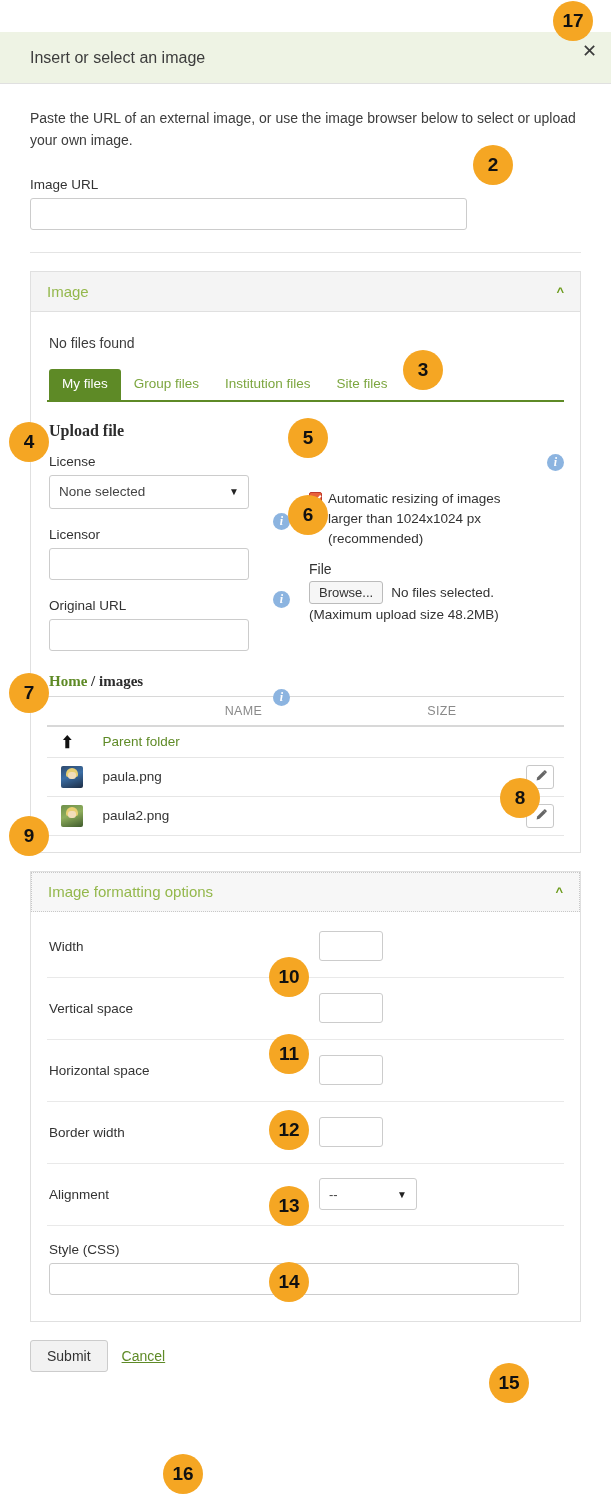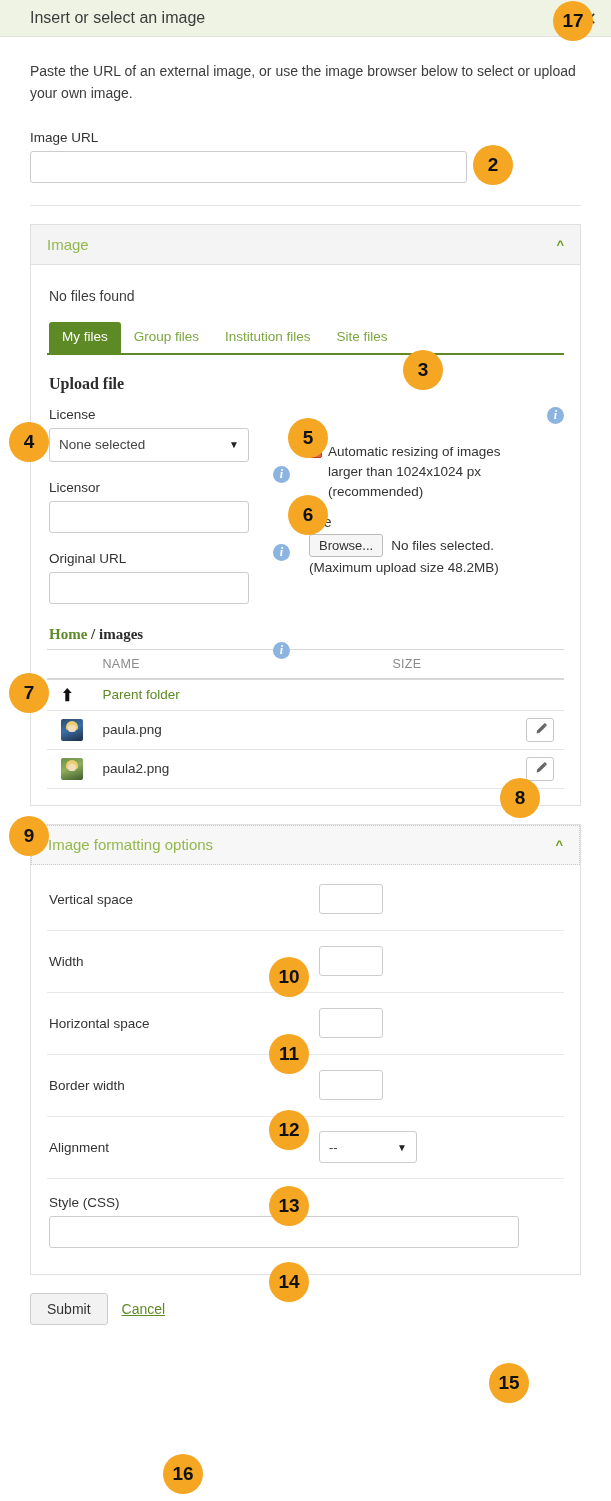--- a/index.html
+++ b/index.html
@@ -10,26 +10,27 @@
     font-family: "Liberation Sans", sans-serif;
     font-size: 14px;
     color: #333333;
     position: relative;
     overflow: hidden;
   }
 
   
   .modal-header {
     background: #eef3e4;
-    height: 37px;
+    height: 52px;
     display: flex;
     align-items: center;
     padding: 0 16px 0 30px;
     border-bottom: 1px solid #e0e0e0;
     position: relative;
+    margin-top: 32px;
   }
   .modal-title {
     font-size: 16px;
     color: #3c3c3c;
     font-weight: 400;
   }
   .close-x {
     position: absolute;
     right: 14px; top: 10px;
     font-size: 18px;
@@ -201,21 +202,21 @@
     cursor: pointer;
   }
   .no-file-txt { font-size: 13.5px; color: #333; }
   .max-upload { font-size: 13.5px; color:#333; margin-top:3px; }
 
   
   .crumb { margin: 22px 0 6px 2px; font-family:"Liberation Serif", serif; font-weight:bold; font-size:15px; color:#2c2c2c;}
   .crumb a { color: #5e8a26; text-decoration: none; cursor:pointer;}
   .file-table { width: 100%; border-collapse: collapse; }
   .file-table th {
-    text-align: left;
+    text-align: center;
     font-weight: normal;
     font-size: 12.5px;
     color: #8a8a8a;
     letter-spacing: .3px;
     padding: 7px 4px;
     border-top: 1px solid #d8d8d8;
     border-bottom: 2px solid #d8d8d8;
   }
   .file-table td {
     padding: 7px 4px;
@@ -464,26 +465,26 @@
   </div>
 
   <div class="panel fmt-panel">
     <div class="panel-head dotted">
       <span class="panel-title">Image formatting options</span>
       <span class="chev">^</span>
     </div>
     <div class="panel-body" style="padding-top:4px;">
 
       <div class="fmt-row">
+        <span class="fmt-label">Width</span>
+        <input class="fmt-input" type="text" value="" style="">
+      </div>
+
+      <div class="fmt-row">
         <span class="fmt-label">Vertical space</span>
-        <input class="fmt-input" type="text" value="" style="">
-      </div>
-
-      <div class="fmt-row">
-        <span class="fmt-label">Width</span>
         <input class="fmt-input" type="text" value="" style="">
       </div>
 
       <div class="fmt-row">
         <span class="fmt-label">Horizontal space</span>
         <input class="fmt-input" type="text" value="" style="">
       </div>
 
       <div class="fmt-row">
         <span class="fmt-label">Border width</span>

